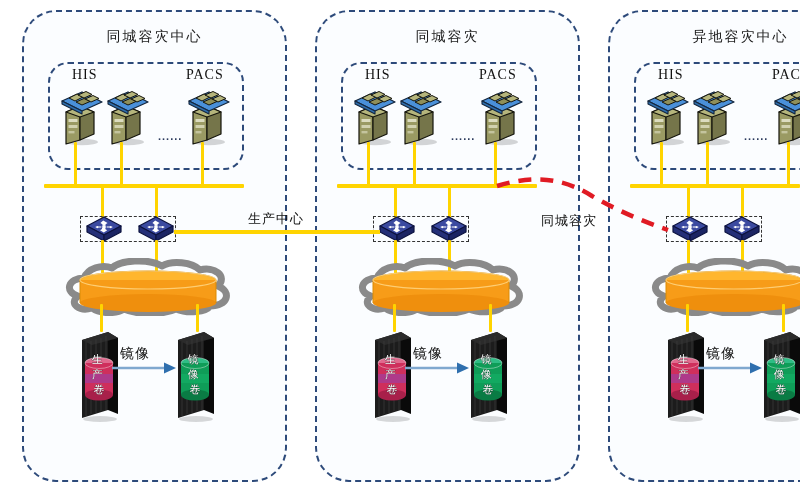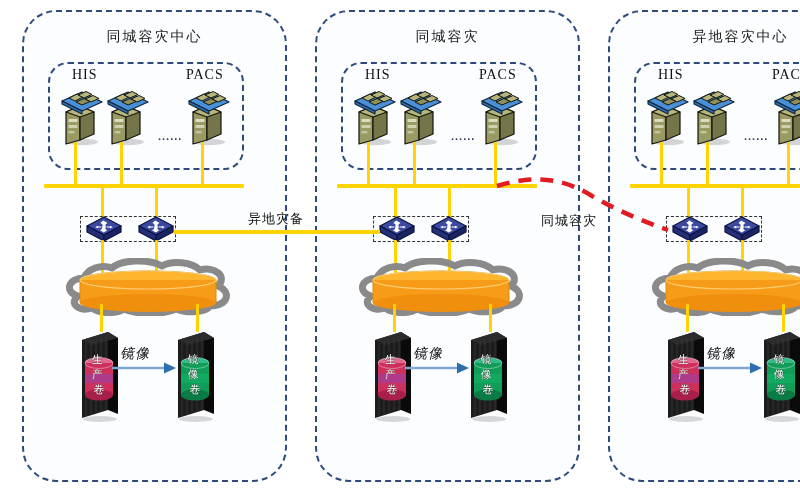--- a/index.html
+++ b/index.html
@@ -80,21 +80,20 @@
   
   .cabinet{position:absolute;width:44px;height:92px;}
 
   .mirror-label{
     position:absolute;
     font-size:14px;
     color:#111;
     font-family:"DejaVu Sans","Liberation Sans",sans-serif;
     letter-spacing:1px;
     white-space:nowrap;
-    font-style:italic;
   }
 
   .link-label{
     position:absolute;
     font-size:13px;
     color:#111;
     font-family:"DejaVu Sans","Liberation Sans",sans-serif;
     letter-spacing:1px;
     white-space:nowrap;
   }
@@ -680,21 +679,21 @@
 
   <text x="21" y="33" fill="#ffffff" font-size="11" font-family="DejaVu Sans, Liberation Sans, sans-serif" text-anchor="middle" stroke="#000" stroke-width="0.35" paint-order="stroke">
     <tspan x="21" dy="0">镜</tspan>
     <tspan x="21" dy="15">像</tspan>
     <tspan x="21" dy="15">卷</tspan>
   </text>
 </svg></div>
   <div class="mirror-label" style="left:706px;top:345px;">镜像</div>
 
   <div class="yellow-link" style="left:174px;top:230px;width:206px;"></div>
-  <div class="link-label" style="left:248px;top:210px;">异地灾备</div>
+  <div class="link-label" style="left:248px;top:210px;">生产中心</div>
 
   <svg class="red-link" width="800" height="500" style="pointer-events:none;">
     <path d="M 497,186 C 530,176 560,176 592,196 C 620,212 645,222 668,230" stroke="#e01b24" stroke-width="4.5" fill="none" stroke-dasharray="13 9" stroke-linecap="butt"></path>
   </svg>
   <div class="link-label" style="left:541px;top:212px;">同城容灾</div>
 
 <div style="position: absolute; left: 112px; top: 360px;"><svg width="66" height="16" viewBox="0 0 66 16">
       <line x1="0" y1="8" x2="52" y2="8" stroke="#7fa8cf" stroke-width="2.4"></line>
       <path d="M52 2.5 L64 8 L52 13.5 Z" fill="#2f6fae"></path>
     </svg></div>

